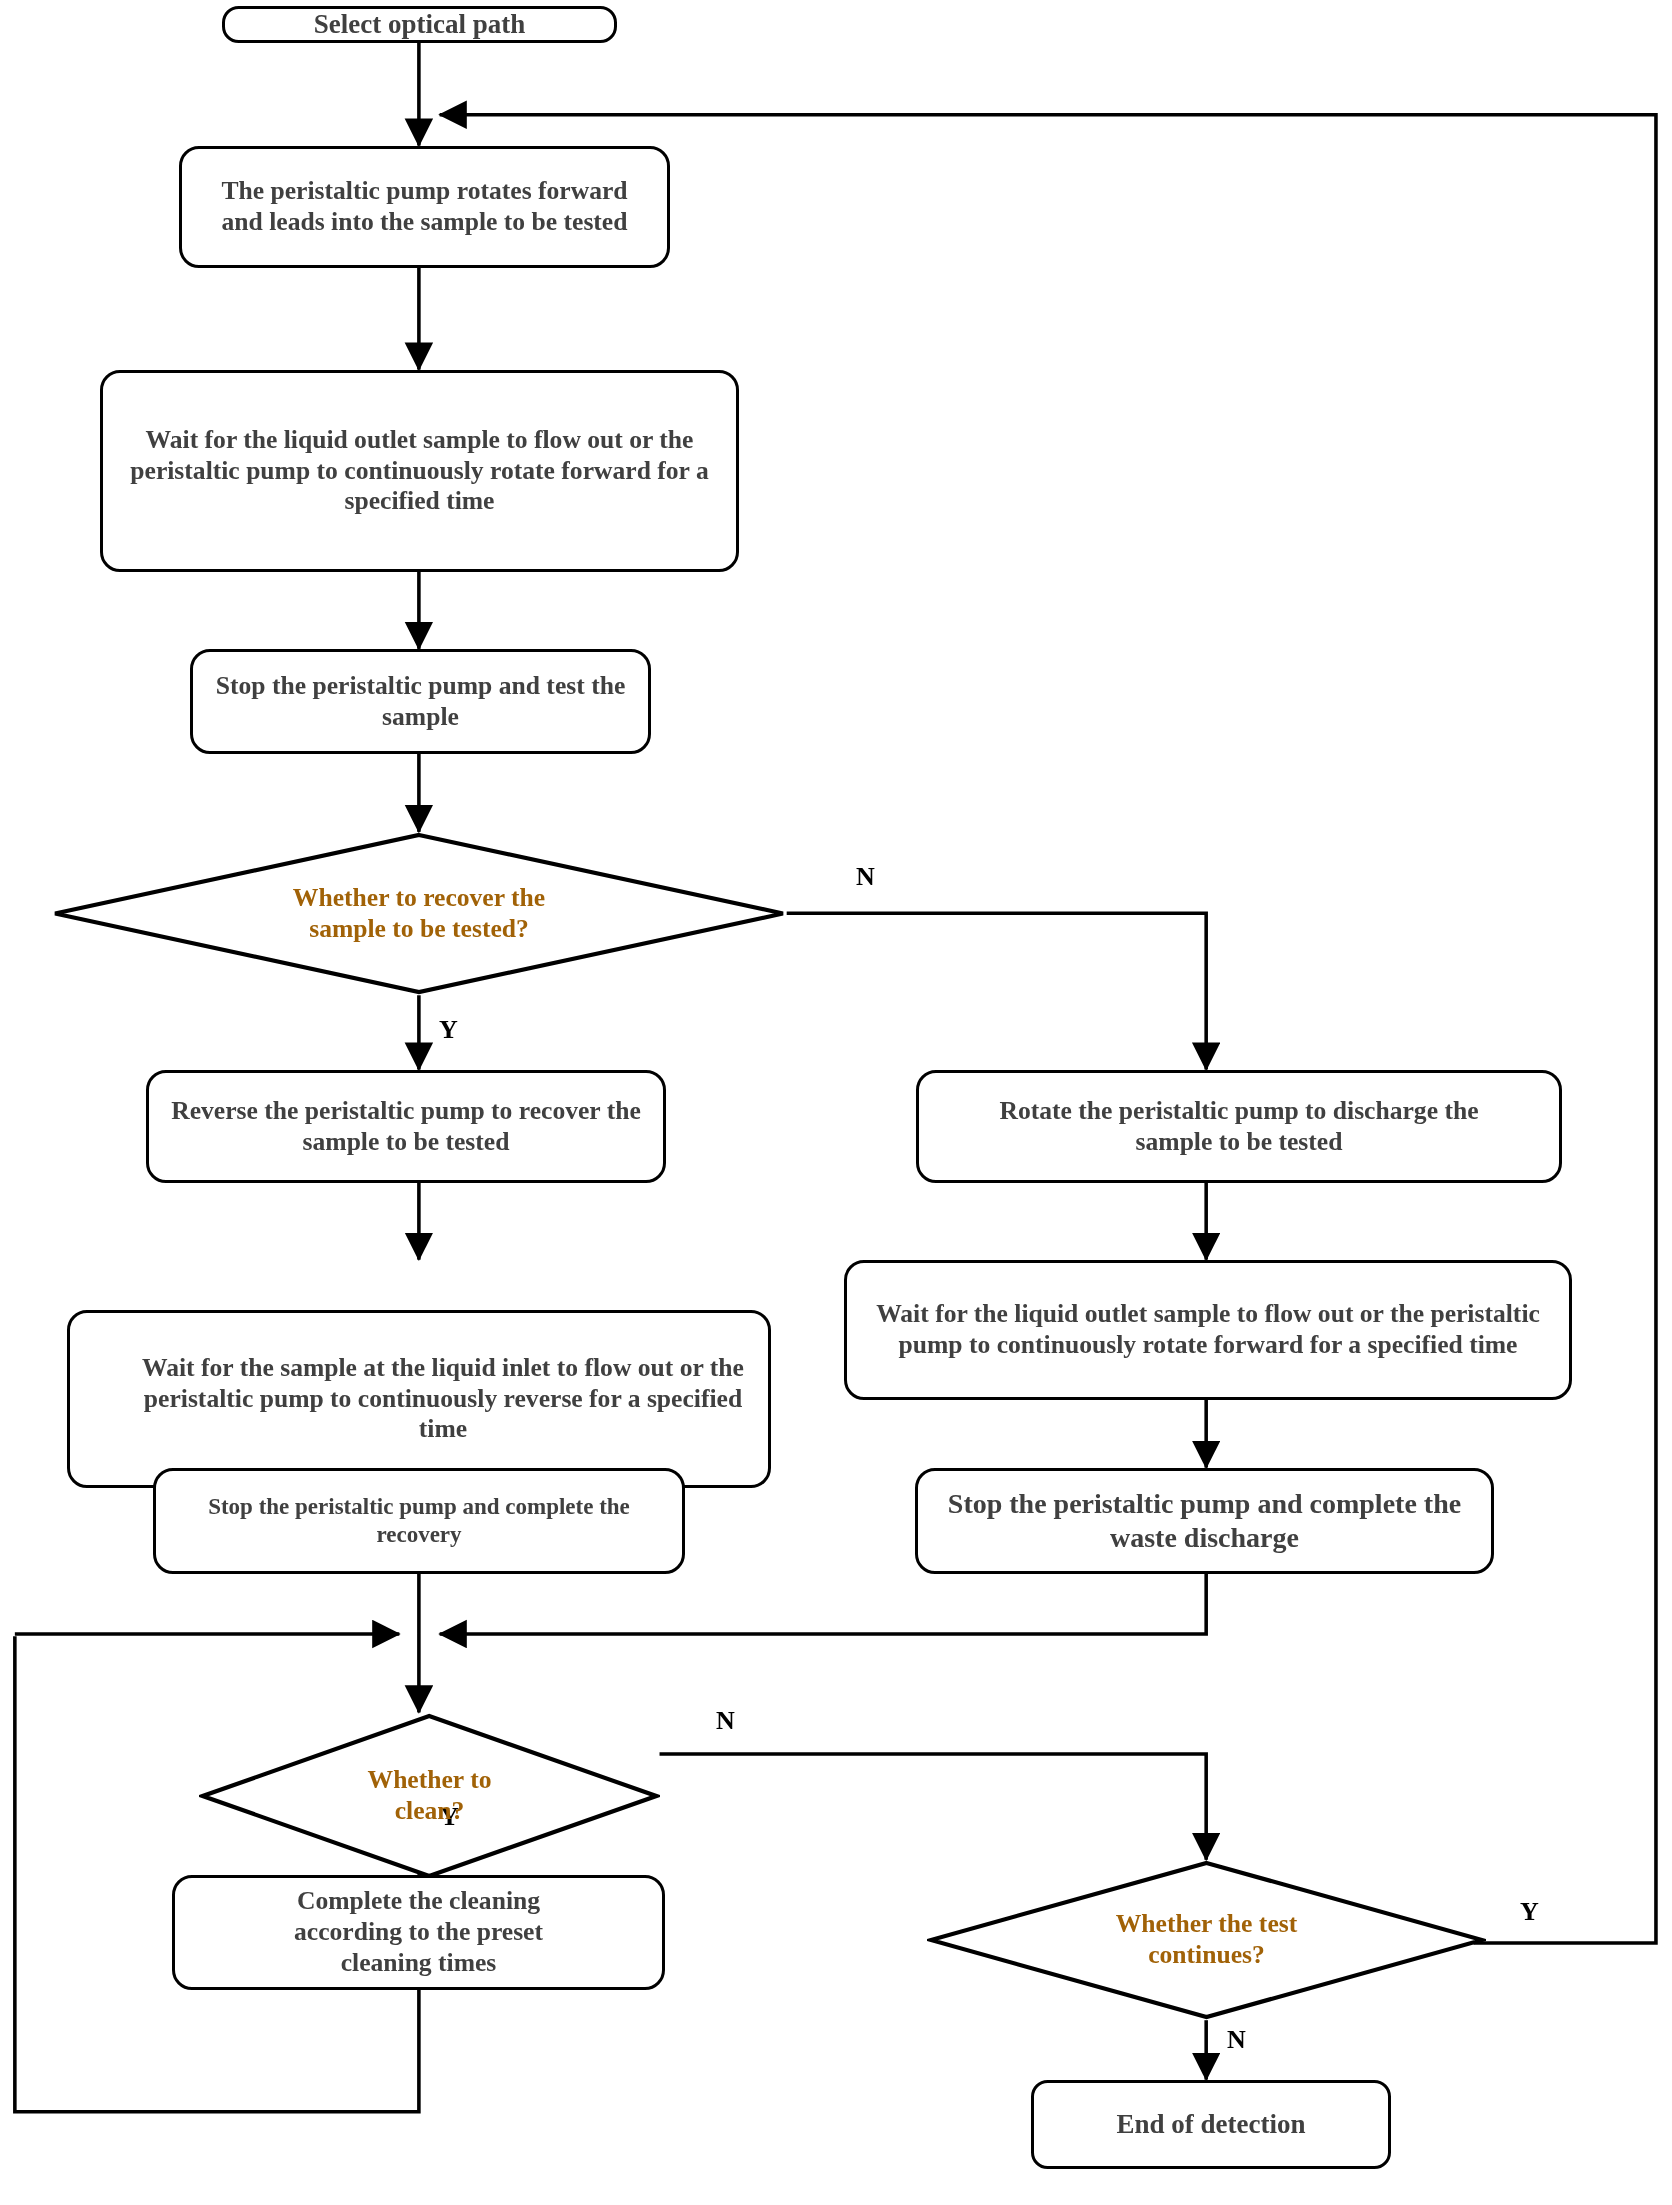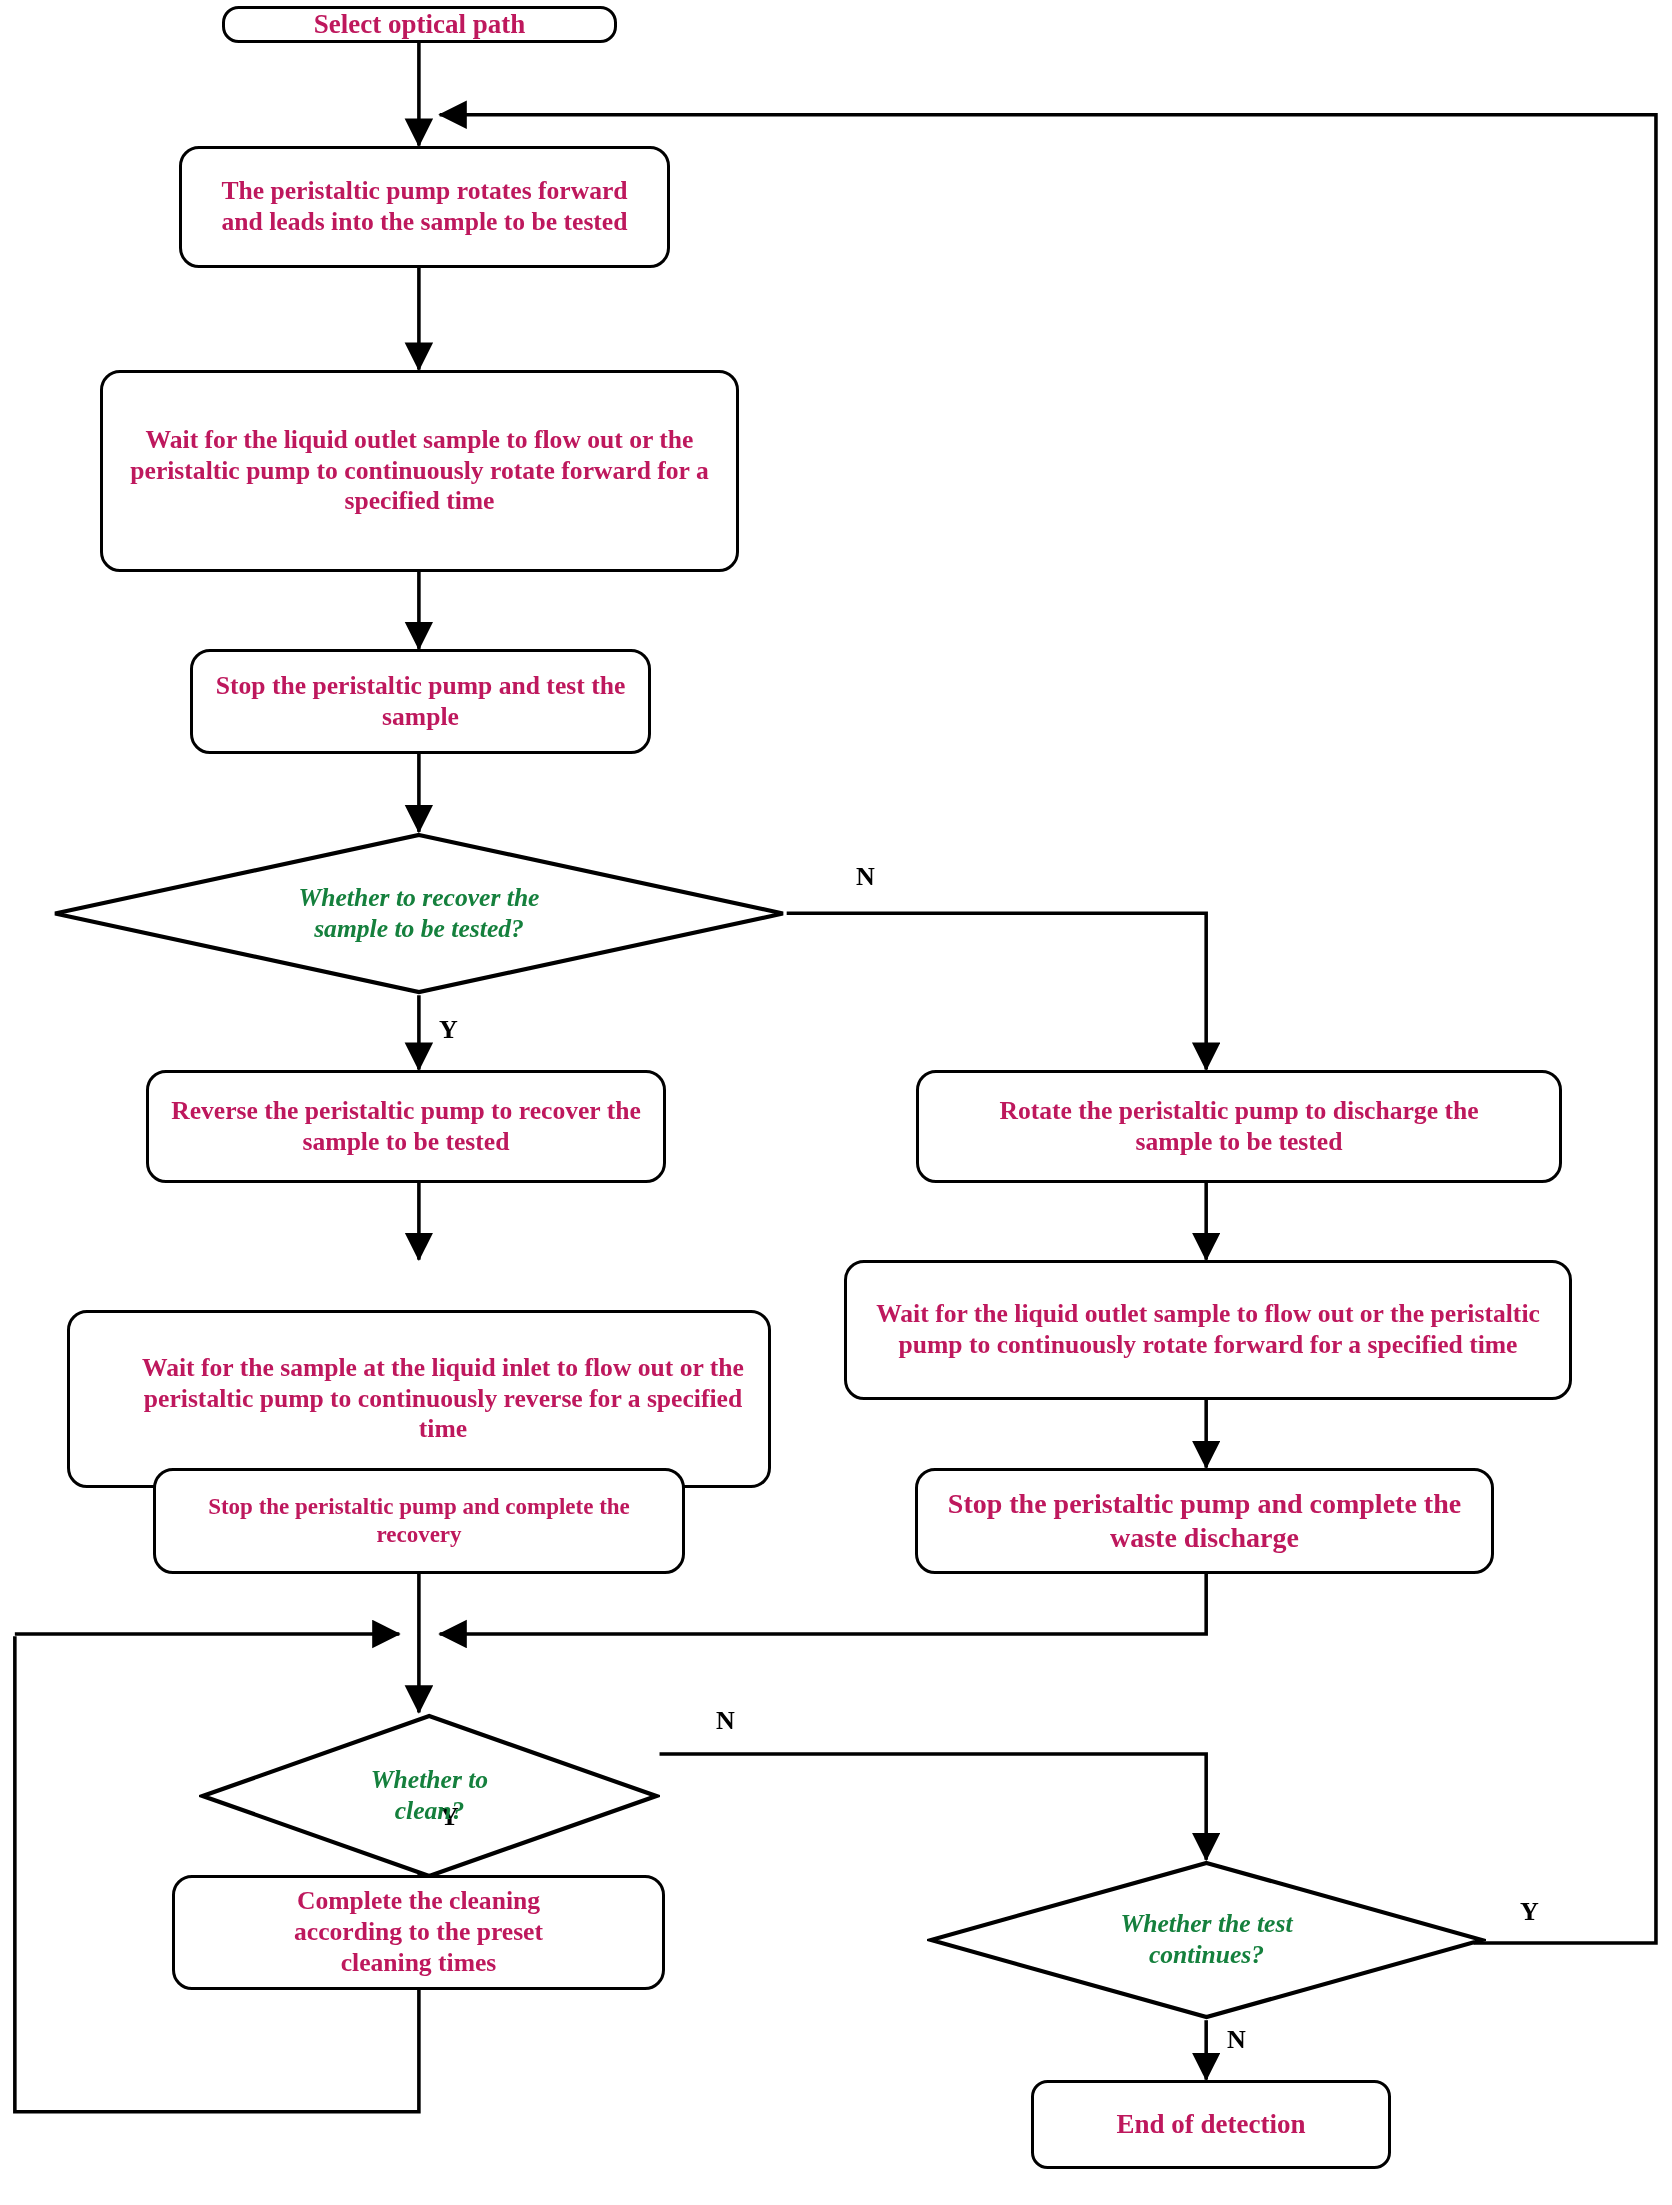--- a/index.html
+++ b/index.html
@@ -4,24 +4,24 @@
 <title>Flowchart</title>
 <style>
   html,body{margin:0;padding:0;background:#ffffff;}
   body{width:1672px;height:2205px;overflow:hidden;
        font-family:"Liberation Serif", "DejaVu Serif", serif;}
   #canvas{position:relative;width:1672px;height:2205px;background:#fff;}
   svg#wires{position:absolute;left:0;top:0;width:1672px;height:2205px;}
   .node{position:absolute;box-sizing:border-box;background:#fff;
         border:3px solid #000;border-radius:20px;
         display:flex;align-items:center;justify-content:center;text-align:center;}
-  .node .txt{font-weight:bold;color:#be185d;line-height:1.20;padding:0 8.3px;}
+  .node .txt{font-weight:bold;color:#404040;line-height:1.20;padding:0 8.3px;}
   .diamond{position:absolute;display:flex;align-items:center;justify-content:center;
            text-align:center;}
-  .diamond .txt{position:relative;z-index:2;font-weight:bold;color:#15803d;line-height:1.20;font-style:italic;}
+  .diamond .txt{position:relative;z-index:2;font-weight:bold;color:#a16207;line-height:1.20;}
   .diamond svg{position:absolute;left:0;top:0;}
   .edgelabel{position:absolute;font-weight:bold;color:#000;}
 </style>
 </head>
 <body>
 
 <div id="canvas">
 
   <svg id="wires" viewBox="0 0 2814 3711">
     <defs>

